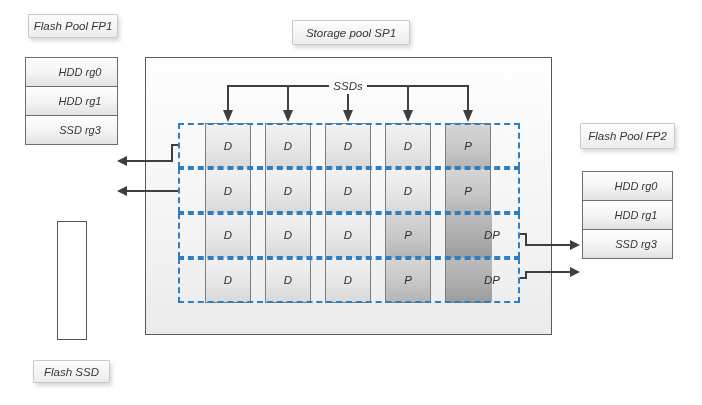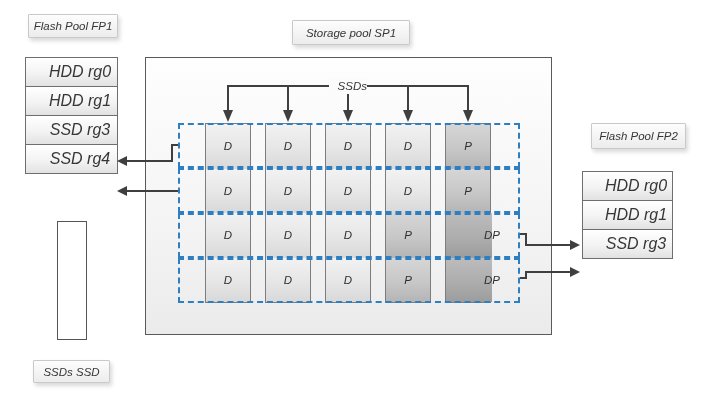--- a/index.html
+++ b/index.html
@@ -22,21 +22,21 @@
     display:flex;align-items:center;justify-content:center;
     font-size:11.5px;z-index:4;
   }
   
   .stack{z-index:4;}
   .stack-box{
     box-sizing:border-box;height:30px;width:100%;
     border:1px solid #6e6e6e;margin-top:-1px;
     background:linear-gradient(180deg,#ffffff 0%,#f3f3f3 55%,#e2e2e2 100%);
     display:flex;align-items:center;justify-content:center;
-    font-size:16px;
+    font-size:11px;
     padding-left:17px;
   }
   .stack-box:first-child{margin-top:0;}
   
   .big-box{
     border:1px solid #5a5a5a;
     background:linear-gradient(180deg,#fefefe 0%,#f4f4f4 60%,#ebebeb 100%);
     z-index:1;
   }
   
@@ -58,45 +58,44 @@
   }
   
   .line{background:var(--line);z-index:5;}
   .ah{width:0;height:0;z-index:5;}
   .ah-down{border-left:5px solid transparent;border-right:5px solid transparent;border-top:12px solid var(--line);}
   .ah-left{border-top:5px solid transparent;border-bottom:5px solid transparent;border-right:10px solid var(--line);}
   .ah-right{border-top:5px solid transparent;border-bottom:5px solid transparent;border-left:10px solid var(--line);}
   
   .ssds-label{
     background:#fbfbfb;z-index:6;font-size:11.5px;
-    display:flex;align-items:center;justify-content:flex-end;
+    display:flex;align-items:center;justify-content:center;
   }
   
   .spare-rect{
     background:#ffffff;border:1px solid #555;z-index:4;
   }
 </style>
 </head>
 <body>
 
 <div id="canvas">
 
   <div class="abs chip" style="left:28px;top:14px;width:90px;height:24px;">
     <span>Flash Pool FP1</span>
   </div>
   <div id="fp1-stack" class="abs stack" style="left:25px;top:57px;width:93px;">
       <div class="stack-box">HDD rg0</div>
       <div class="stack-box">HDD rg1</div>
       <div class="stack-box">SSD rg3</div>
-      <div class="stack-box">SSD rg4</div>
     </div>
 
   <div class="abs spare-rect" style="left:57px;top:221px;width:30px;height:119px;"></div>
   <div class="abs chip" style="left:33px;top:360px;width:77px;height:23px;">
-    <span>SSDs SSD</span>
+    <span>Flash SSD</span>
   </div>
 
   <div class="abs chip" style="left:292px;top:20px;width:118px;height:25px;">
     <span>Storage pool SP1</span>
   </div>
   <div class="abs big-box" style="left:145px;top:57px;width:407px;height:278px;"></div>
 
   <div class="abs line" style="left:228px;top:85px;width:240px;height:2px;"></div>
   <div class="abs ssds-label" style="left:329px;top:78px;width:38px;height:16px;">
     <span>SSDs</span>
@@ -147,21 +146,21 @@
       </div>
     </div>
 
   <div id="dash-rows">
       <div class="abs dash-row" style="left: 178px; top: 123px; width: 342px; height: 45px;"></div>
       <div class="abs dash-row" style="left: 178px; top: 168px; width: 342px; height: 45px;"></div>
       <div class="abs dash-row" style="left: 178px; top: 213px; width: 342px; height: 45px;"></div>
       <div class="abs dash-row" style="left: 178px; top: 258px; width: 342px; height: 45px;"></div>
     </div>
 
-  <div class="abs chip" style="left:580px;top:123px;width:95px;height:26px;margin-left:11px;">
+  <div class="abs chip" style="left:580px;top:123px;width:95px;height:26px;">
     <span>Flash Pool FP2</span>
   </div>
   <div id="fp2-stack" class="abs stack" style="left:582px;top:171px;width:91px;">
       <div class="stack-box">HDD rg0</div>
       <div class="stack-box">HDD rg1</div>
       <div class="stack-box">SSD rg3</div>
     </div>
 
   <div class="abs line" style="left:171px;top:144px;width:7px;height:2px;"></div>
   <div class="abs line" style="left:171px;top:144px;width:2px;height:18px;"></div>

